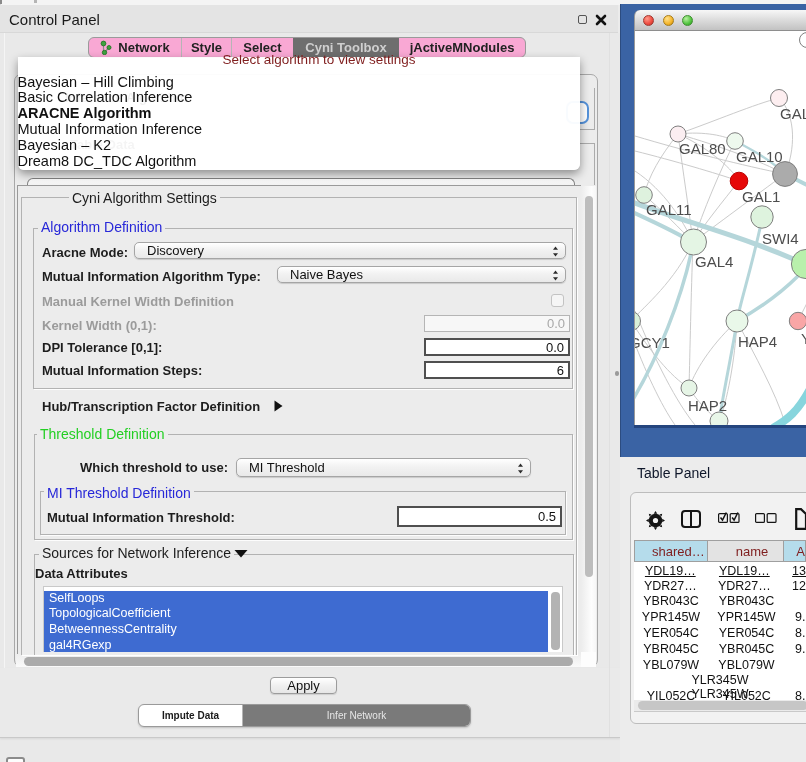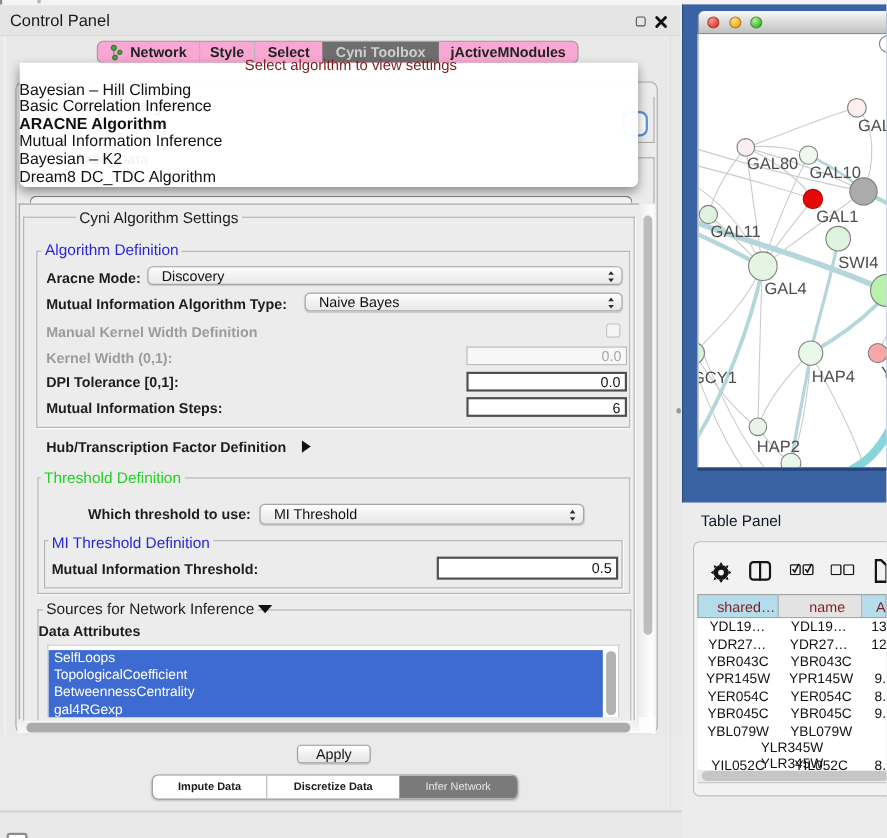--- a/index.html
+++ b/index.html
@@ -141,21 +141,20 @@
 
 <div class="abs" style="left:43px;top:586px;width:520px;height:66px;background:#fff;border:1px solid #c9c9c9;border-bottom:none;overflow:hidden;">
   <div style="position:absolute;left:0;top:3.5px;width:504px;height:70px;background:#3e6bd1;color:#fff;font-size:12.5px;line-height:15.7px;padding-left:5px;">SelfLoops<br>TopologicalCoefficient<br>BetweennessCentrality<br>gal4RGexp</div>
   <div style="position:absolute;right:2px;top:5px;width:9px;height:58px;background:#b3b3b3;border-radius:4px;"></div>
 </div>
 
 <div class="abs" style="left:270px;top:677px;width:67px;height:17px;border:1px solid #9c9c9c;border-radius:4px;background:linear-gradient(#ffffff,#f0f0f0 50%,#e6e6e6);box-shadow:0 1px 1px rgba(0,0,0,0.12);display:flex;align-items:center;justify-content:center;font-size:13px;color:#111;">Apply</div>
 
 <div class="abs" style="left:138px;top:704px;width:333px;height:23px;background:#fff;border:1px solid #9a9a9a;border-radius:6px;overflow:hidden;display:flex;align-items:center;font-size:10px;color:#1a1a1a;box-shadow:0 1px 2px rgba(0,0,0,0.18);">
   <div style="width:104px;height:100%;display:flex;align-items:center;justify-content:center;border-right:1px solid #b5b5b5;font-weight:bold;">Impute Data</div>
-  <div style="width:120px;height:100%;display:flex;align-items:center;justify-content:center;font-weight:bold;">Discretize Data</div>
   <div style="flex:1;height:100%;display:flex;align-items:center;justify-content:center;background:#7a7a7a;color:#e6e6e6;">Infer Network</div>
 </div>
 
 <div class="abs" style="left:6px;top:757px;width:19px;height:14px;border:2px solid #8b8b8b;border-radius:3px;background:#fdfdfd;"></div>
 
 <div class="abs" style="left:609px;top:33px;width:1px;height:704px;background:#e0e0e0;"></div>
 <div class="abs" style="left:615px;top:371px;width:4px;height:5px;background:#9a9a9a;border-radius:2px;"></div>
 
 <div class="abs" style="left:620px;top:4px;width:186px;height:453px;background:#3a63a4;border-left:1px solid #2c4c80;"></div>
 
@@ -268,21 +267,21 @@
   <path d="M1.2 1.2 L6 1.2 L11 6 L11 20.8 L1.2 20.8 Z" fill="none" stroke="#151515" stroke-width="2.2"></path>
 </svg>
 
 <div class="abs" style="left:634px;top:540px;width:172px;height:22px;display:flex;font-size:13px;color:#7f1d1d;">
   <div style="width:74px;background:#b5dceb;border:1px solid #9f9f9f;display:flex;align-items:center;justify-content:center;padding-left:15px;">shared…</div>
   <div style="width:77px;background:#e3e3e3;border:1px solid #9f9f9f;border-left:none;display:flex;align-items:center;justify-content:center;padding-left:13px;">name</div>
   <div style="flex:1;background:#b5dceb;border:1px solid #9f9f9f;border-left:none;display:flex;align-items:center;padding-left:12px;">A</div>
 </div>
 
 <div class="abs" style="left:634px;top:562px;width:172px;height:138px;background:#fff;overflow:hidden;font-size:12.5px;color:#111;">
-  <div style="display:flex;height:15.8px;align-items:center;">
+  <div style="display:flex;height:15.8px;align-items:flex-end;text-decoration:underline;">
       <div style="width:74px;text-align:center;">YDL19…</div>
       <div style="width:77px;text-align:center;">YDL19…</div>
       <div style="flex:1;padding-left:10px;">13</div>
     </div>
   <div style="display:flex;height:15.8px;align-items:center;">
       <div style="width:74px;text-align:center;">YDR27…</div>
       <div style="width:77px;text-align:center;">YDR27…</div>
       <div style="flex:1;padding-left:10px;">12</div>
     </div>
   <div style="display:flex;height:15.8px;align-items:flex-start;">

